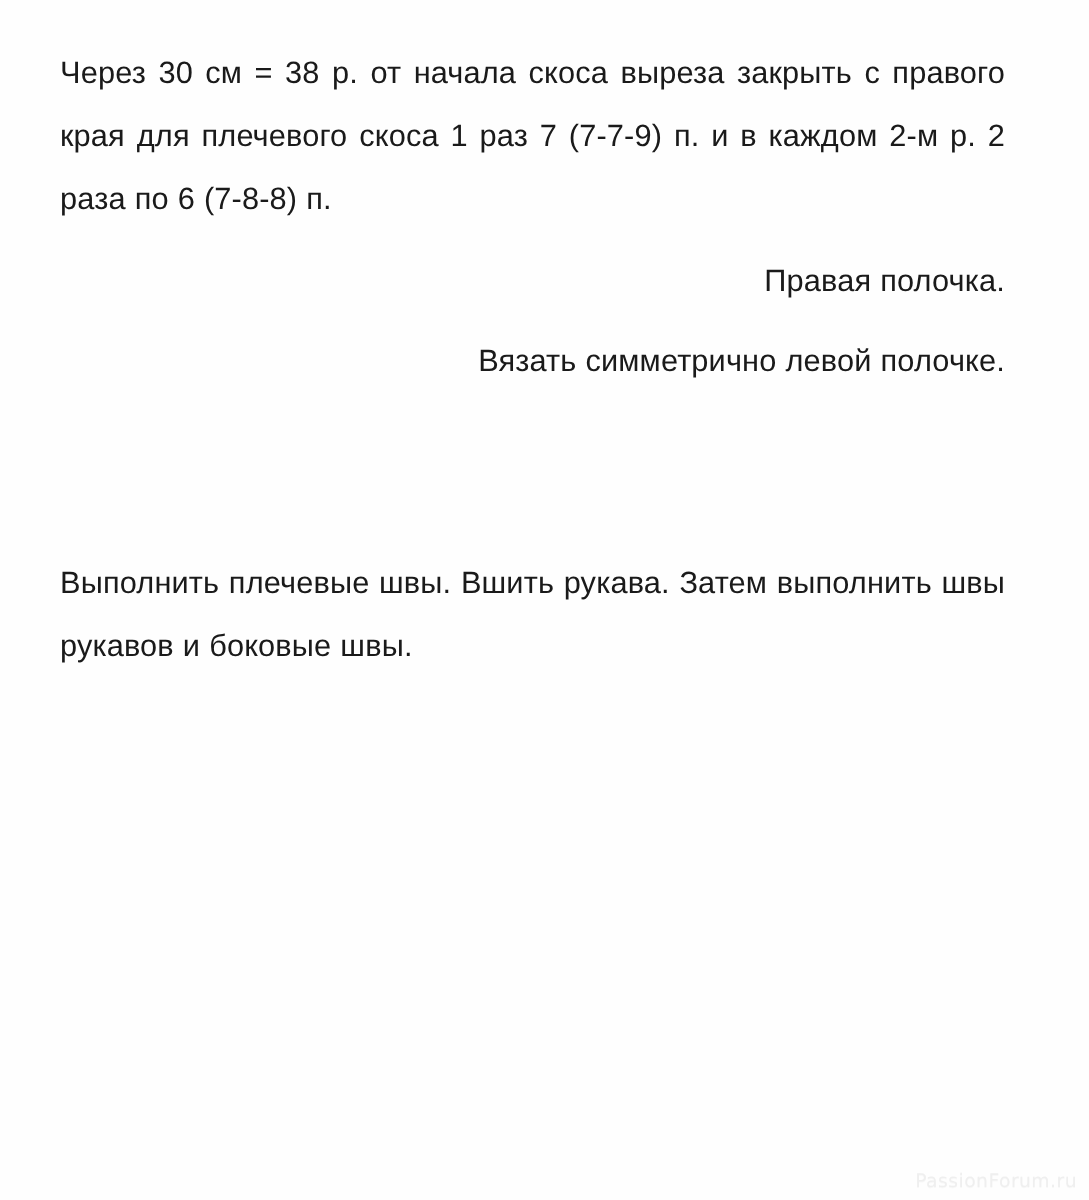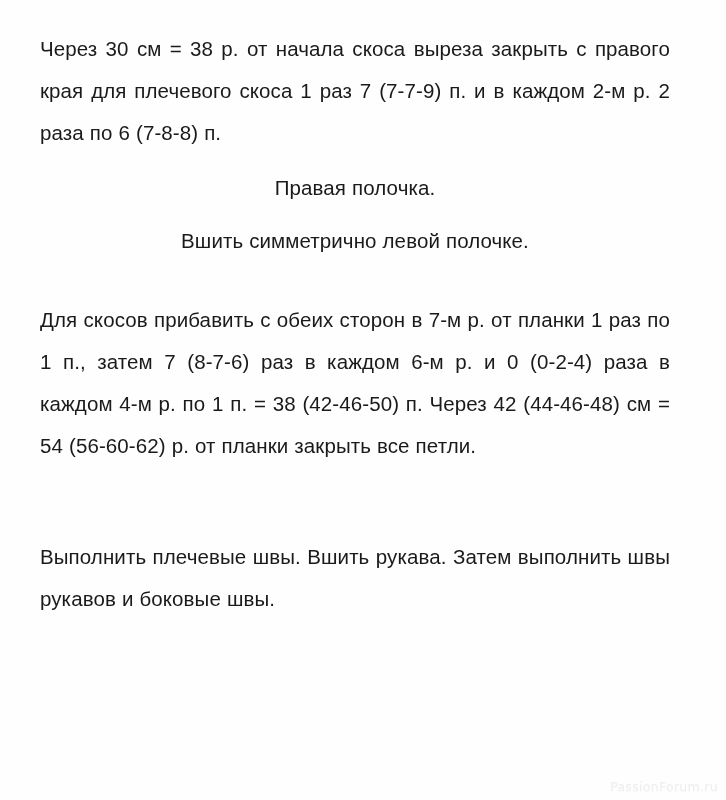--- a/index.html
+++ b/index.html
@@ -40,21 +40,21 @@
     line-height: 42px;
     text-align: justify;
     text-justify: inter-word;
     letter-spacing: 0.1px;
     word-spacing: 0.2px;
     color: #1a1a1a;
   }
 
   
   .para.single {
-    text-align: center;
+    text-align: right;
   }
 
   .gap-sm { height: 11px; }
   .gap-md { height: 13px; }
   .gap-lg { height: 58px; }
 
   .watermark {
     position: absolute;
     right: 8px;
     bottom: 6px;
@@ -75,31 +75,30 @@
   <div class="doc-body">
 
     <p class="para">Через 30 см = 38 р. от начала скоса выреза закрыть с правого края для плечевого скоса 1 раз 7 (7-7-9) п. и в каждом 2-м р. 2 раза по 6 (7-8-8) п.</p>
 
     <div class="gap-md"></div>
 
     <p class="para single">Правая полочка.</p>
 
     <div class="gap-sm"></div>
 
-    <p class="para single">Вшить симметрично левой полочке.</p>
+    <p class="para single">Вязать симметрично левой полочке.</p>
 
     <div class="gap-sm"></div>
 
 
     <div class="gap-md"></div>
 
 
     <div class="gap-md"></div>
 
-    <p class="para">Для скосов прибавить с обеих сторон в 7-м р. от планки 1 раз по 1 п., затем 7 (8-7-6) раз в каждом 6-м р. и 0 (0-2-4) раза в каждом 4-м р. по 1 п. = 38 (42-46-50) п. Через 42 (44-46-48) см = 54 (56-60-62) р. от планки закрыть все петли.</p>
 
     <div class="gap-lg"></div>
 
 
     <div class="gap-sm"></div>
 
     <p class="para">Выполнить плечевые швы. Вшить рукава. Затем выполнить швы рукавов и боковые швы.</p>
 
   </div>
 

